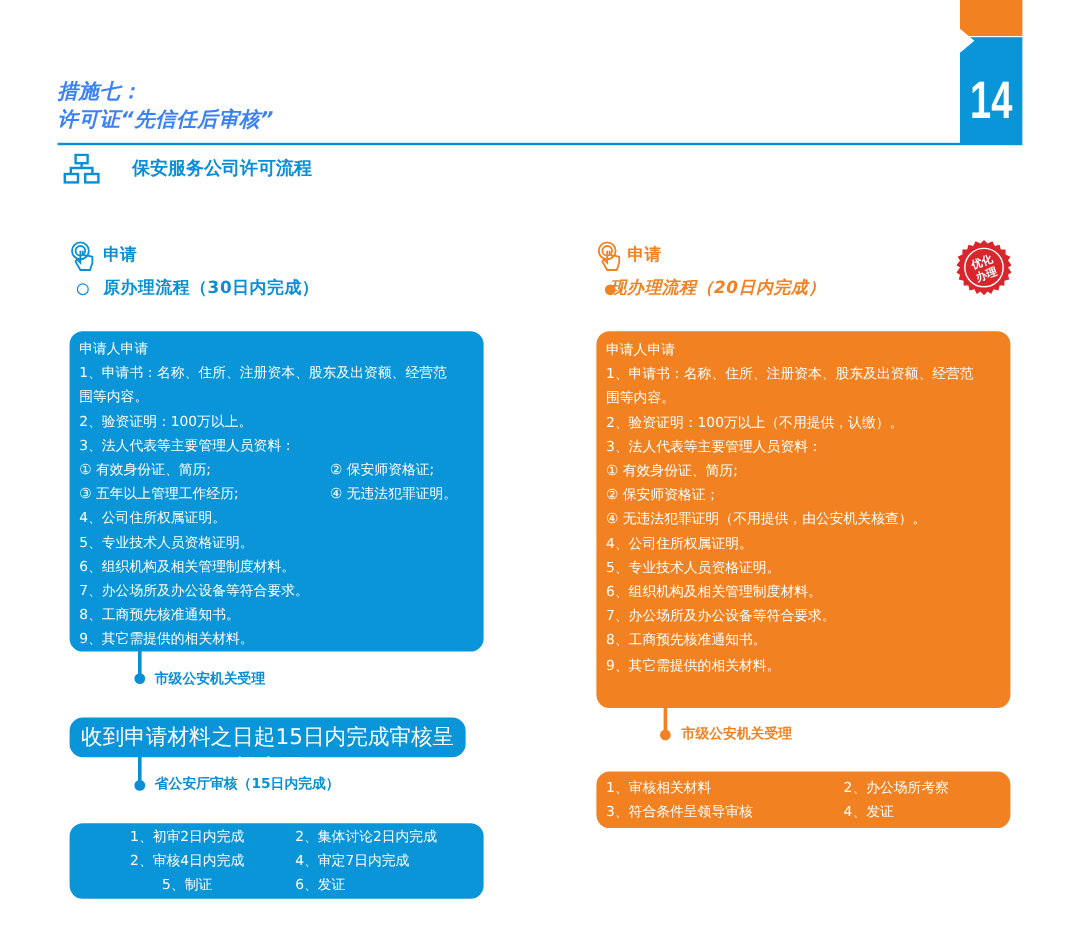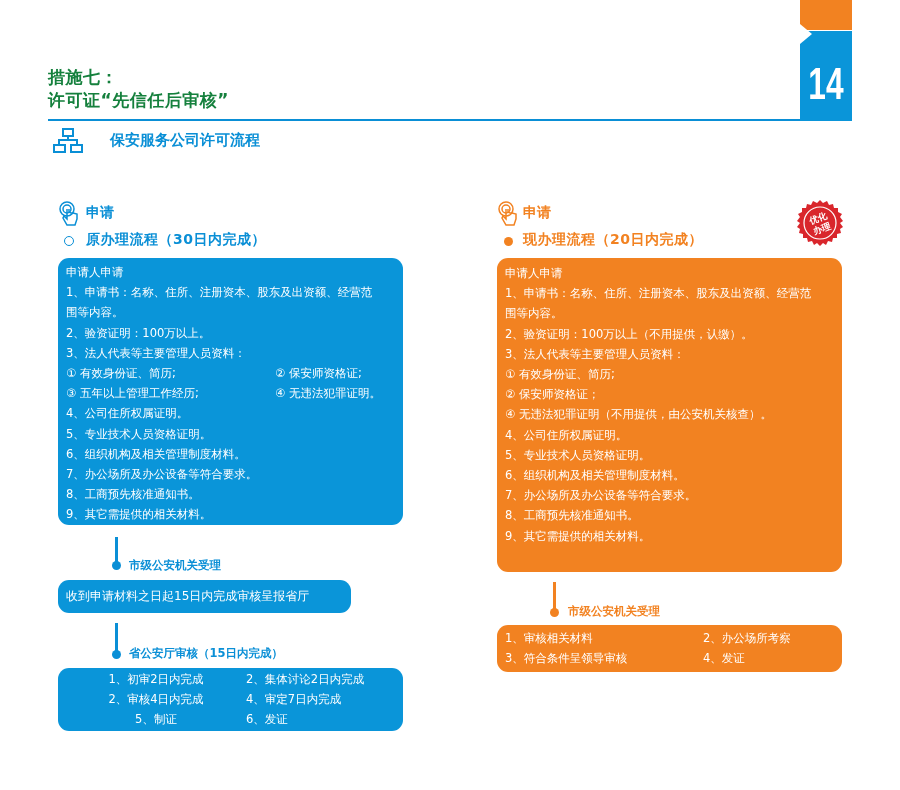--- a/index.html
+++ b/index.html
@@ -1,30 +1,30 @@
 <!DOCTYPE html>
 <html><head>
 <meta charset="utf-8">
 <style>
   html, body { margin:0; padding:0; }
   body { width:900px; height:790px; background:#ffffff; position:relative; overflow:hidden;
          font-family:"DejaVu Sans","Liberation Sans",sans-serif; }
   .abs { position:absolute; }
-  .title { left:48px; top:66px; color:#15803d; font-weight:bold; font-size:17px; line-height:23px; letter-spacing:0.5px; }
+  .title { left:48px; top:66px; color:#3b82f6; font-weight:bold; font-size:17px; line-height:23px; letter-spacing:0.5px;font-style:italic; }
   .rule { left:48px; top:119px; width:752px; height:2px; background:#0a8fd6; }
   .tab-orange { left:800px; top:0; width:52px; height:30px; background:#f28221; }
   .tab-blue { left:800px; top:31px; width:52px; height:90px; background:#0a95d9; }
   .tab-notch { left:800px; top:24px; width:0; height:0; border-left:12px solid #fff; border-top:10px solid transparent; border-bottom:10px solid transparent; }
   .page-num { left:800px; top:56px; width:52px; text-align:center; color:#fff; font-family:"Liberation Sans",sans-serif; font-weight:bold; font-size:44px; line-height:56px; transform:scaleX(0.72); transform-origin:center; }
   .section-icon { left:52px; top:128px; width:32px; height:26px; }
   .section-title { left:110px; top:131px; color:#0a8fd6; font-weight:bold; font-size:15px; }
   .head-icon { width:22px; height:28px; }
   .head-label { font-weight:bold; font-size:14px; }
   .flow-title { font-weight:bold; font-size:14px; letter-spacing:0.5px; }
-  .box { border-radius:11px; color:#fff; font-size:11.5px; line-height:20.2px; padding:4px 8px; box-sizing:border-box; }
+  .box { border-radius:11px; color:#fff; font-size:11.5px; line-height:20.2px; padding:4px 8px; box-sizing:border-box;margin-top:18px; }
   .blue { background:#0a95d9; }
   .orange { background:#f28221; }
   .row2 { display:flex; }
   .row2 > span { display:block; }
   .connector { width:3px; }
   .dot { width:9px; height:9px; border-radius:50%; }
   .step-label { font-weight:bold; font-size:11.5px; }
   .c-blue { color:#0a8fd6; }
   .c-orange { color:#f28221; }
   .stamp { left:797px; top:200px; width:46px; height:46px; }
@@ -82,21 +82,21 @@
   <div>5、专业技术人员资格证明。</div>
   <div>6、组织机构及相关管理制度材料。</div>
   <div>7、办公场所及办公设备等符合要求。</div>
   <div>8、工商预先核准通知书。</div>
   <div>9、其它需提供的相关材料。</div>
 </div>
 
 <div class="abs connector" style="left:115px;top:537px;height:27px;background:#0a8fd6;"></div>
 <div class="abs dot" style="left:112px;top:561px;background:#0a8fd6;"></div>
 <div class="abs step-label c-blue" style="left:129px;top:558px;">市级公安机关受理</div>
-<div class="abs box blue" style="left:58px;top:580px;width:293px;height:33px;line-height:25px;font-size:12px;">
+<div class="abs box blue" style="left:58px;top:580px;width:330px;height:33px;text-align:center;line-height:25px;font-size:18px;">
   <span>收到申请材料之日起15日内完成审核呈报省厅</span>
 </div>
 
 <div class="abs connector" style="left:115px;top:623px;height:30px;background:#0a8fd6;"></div>
 <div class="abs dot" style="left:112px;top:650px;background:#0a8fd6;"></div>
 <div class="abs step-label c-blue" style="left:129px;top:646px;">省公安厅审核（15日内完成）</div>
 <div class="abs box blue" style="left:58px;top:668px;width:345px;height:63px;padding-top:1px;text-align:center;">
   <div class="row2">
     <span style="width:180px">1、初审2日内完成</span>
     <span>2、集体讨论2日内完成</span>
@@ -113,21 +113,21 @@
 
 <svg class="abs head-icon" style="left:497px;top:201px;" viewBox="0 0 22 28">
   <g fill="none" stroke="#f28221" stroke-width="1.5">
     <circle cx="9" cy="8" r="7"></circle>
     <circle cx="9" cy="8" r="4"></circle>
     <path d="M9 8 V18 L6 15 L5 17 L9 24 H17 L19 18 V13 L15 12 L13 12 L11 11 V8"></path>
   </g>
 </svg>
 <div class="abs head-label c-orange" style="left:523px;top:204px;">申请</div>
 <div class="abs" style="left:504px;top:237px;width:9px;height:9px;background:#f28221;border-radius:50%;"></div>
-<div class="abs flow-title c-orange" style="left:523px;top:231px;">现办理流程（20日内完成）</div>
+<div class="abs flow-title c-orange" style="left:508px;top:231px;font-style:italic;">现办理流程（20日内完成）</div>
 
 <svg class="abs stamp" viewBox="0 0 46 46">
   <polygon fill="#d9262c" points="23,0 26,3 30,1 32,5 36,4 37,8 41,8 41,12 45,14 43,17 46,21 43,23 46,27 43,29 44,33 40,34 40,38 36,38 35,42 31,41 29,45 26,43 23,46 20,43 17,45 15,41 11,42 10,38 6,38 6,34 2,33 3,29 0,27 3,23 0,21 3,17 1,14 5,12 5,8 9,8 10,4 14,5 16,1 20,3"></polygon>
   <circle cx="23" cy="23" r="16" fill="none" stroke="#fff" stroke-width="1.2"></circle>
   <text x="23" y="21" font-size="9" fill="#fff" text-anchor="middle" font-weight="bold" transform="rotate(-20 23 23)" font-family="DejaVu Sans, sans-serif">优化</text>
   <text x="23" y="32" font-size="9" fill="#fff" text-anchor="middle" font-weight="bold" transform="rotate(-20 23 23)" font-family="DejaVu Sans, sans-serif">办理</text>
 </svg>
 
 <div class="abs box orange" style="left:497px;top:258px;width:345px;height:314px;padding-top:5px;">
   <div>申请人申请</div>

